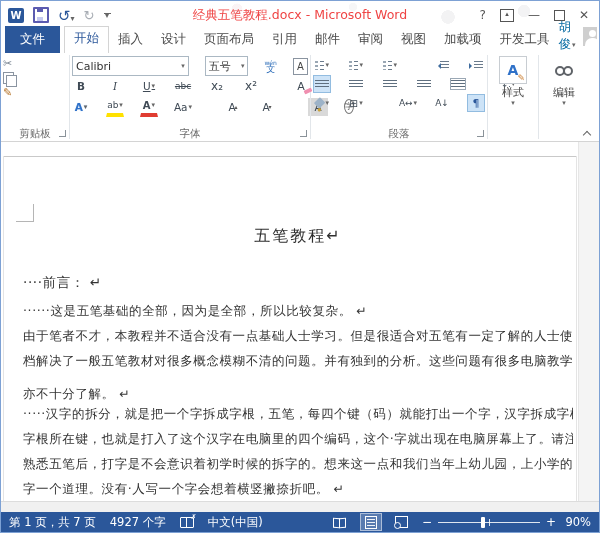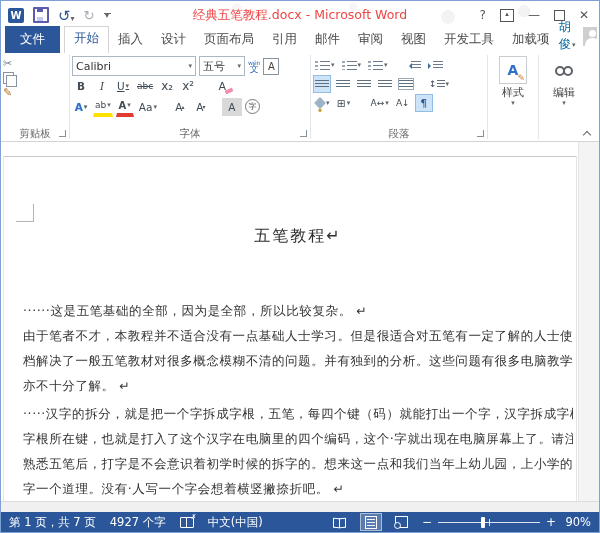--- a/index.html
+++ b/index.html
@@ -54,21 +54,21 @@
           margin-top:-1px;background:#fff;display:flex;align-items:stretch;z-index:2;}
   .grp{display:flex;flex-direction:column;padding:2px 2px 0;}
   .grp-body{flex:1;}
   .grp-label{position:relative;height:15px;font-size:10.5px;color:#6a6a6a;text-align:center;line-height:14px;}
   .launcher{position:absolute;right:1px;bottom:4px;width:6px;height:6px;border-right:1px solid #8a9299;border-bottom:1px solid #8a9299;}
   .sep{width:1px;background:#e2e6ea;margin:2px 0;}
   .dd::after{content:"▾";font-size:7px;color:#666;margin-left:1px;vertical-align:1px;}
   .rbtn{display:inline-flex;align-items:center;justify-content:center;min-width:14px;height:16px;
         font-size:10.5px;color:#3f4a55;border:1px solid transparent;padding:0 1px;}
   .rbtn.on{background:#cde3f7;border-color:#92bce0;}
-  .row{display:flex;align-items:center;gap:3px;margin:1px 0;}
+  .row{display:flex;align-items:center;gap:16px;margin:1px 0;}
   
   .clipboard .grp-body{display:flex;gap:4px;}
   .pastebtn{display:flex;flex-direction:column;align-items:center;width:34px;font-size:11px;color:#444;}
   .clipic{width:15px;height:19px;background:#e9c89a;border:1px solid #b98a54;border-radius:2px;position:relative;margin:2px 0 1px;}
   .clipic::before{content:"";position:absolute;left:3px;top:-2px;width:7px;height:3px;background:#9aa0a6;border-radius:1px;}
   .clipic::after{content:"";position:absolute;right:-3px;top:4px;width:10px;height:13px;background:#fff;border:1px solid #b0b5ba;}
   .clipside{display:flex;flex-direction:column;justify-content:flex-start;gap:3px;padding-top:3px;}
   .cutic{color:#7b8794;font-size:11px;line-height:1;}
   .copyic{width:9px;height:10px;border:1px solid #8a94a0;background:#fff;position:relative;}
   .copyic::before{content:"";position:absolute;left:2px;top:2px;width:9px;height:10px;border:1px solid #8a94a0;background:#fff;}
@@ -186,22 +186,22 @@
   <div class="tabrow">
     <span class="tab file">文件</span>
     <span class="tab active">开始</span>
     <span class="tab">插入</span>
     <span class="tab">设计</span>
     <span class="tab">页面布局</span>
     <span class="tab">引用</span>
     <span class="tab">邮件</span>
     <span class="tab">审阅</span>
     <span class="tab">视图</span>
+    <span class="tab">加载项</span>
     <span class="tab">开发工具</span>
-    <span class="tab">加载项</span>
     <span class="userbox">
       <span class="username dd">胡俊</span>
       <span class="avatar"></span>
     </span>
   </div>
 
   <div class="ribbon">
 
     <div class="grp clipboard" style="width:64px">
       <div class="grp-body">
@@ -358,25 +358,26 @@
   </div>
 
   <div class="docarea">
     <div class="pagetop"></div>
     <div class="pageleft"></div>
     <div class="pageright"></div>
     <div class="vscroll"></div>
     <div class="cropmark"></div>
 
     <div class="dline doc-title">五笔教程↵</div>
+    <div class="dline doc-preface">····前言： ↵</div>
 
     <div class="dline" style="top:156px">······这是五笔基础的全部，因为是全部，所以比较复杂。 ↵</div>
     <div class="dline" style="top:181px">由于笔者不才，本教程并不适合没有一点基础人士学习。但是很适合对五笔有一定了解的人士使用。本文</div>
     <div class="dline" style="top:206px">档解决了一般五笔教材对很多概念模糊不清的问题。并有独到的分析。这些问题有很多电脑教学专业人士</div>
-    <div class="dline" style="top:231px">亦不十分了解。 ↵</div>
+    <div class="dline" style="top:239px">亦不十分了解。 ↵</div>
 
     <div class="dline" style="top:259px">·····汉字的拆分，就是把一个字拆成字根，五笔，每四个键（码）就能打出一个字，汉字拆成字根后，敲击</div>
     <div class="dline" style="top:284px">字根所在键，也就是打入了这个汉字在电脑里的四个编码，这个·字就出现在电脑屏幕上了。请注意，当你</div>
     <div class="dline" style="top:309px">熟悉五笔后，打字是不会意识着初学时候的拆字的。想来这一点和我们当年上幼儿园，上小学的时候学写</div>
     <div class="dline" style="top:334px">字一个道理。没有·人写一个字会想着横竖撇捺折吧。 ↵</div>
 
     <div class="dline" style="top:356px">　　大家先来看一下字根键盘，也就是五笔字根表。这些像日本文字的，就是字根（码元）。这些字根，像</div>
   </div>
 
   <div class="hscroll"></div>

